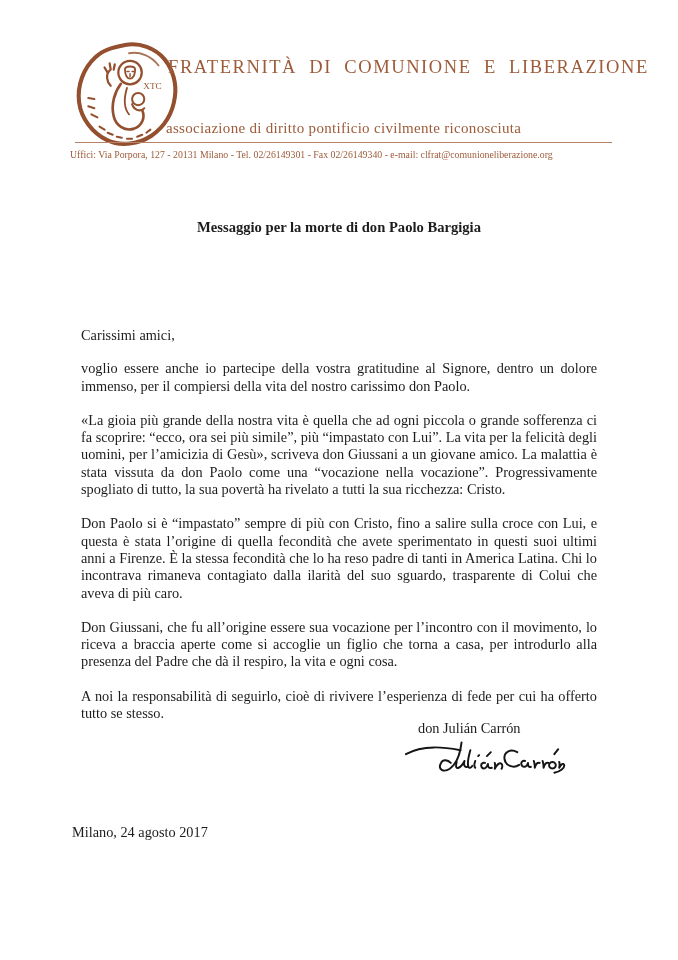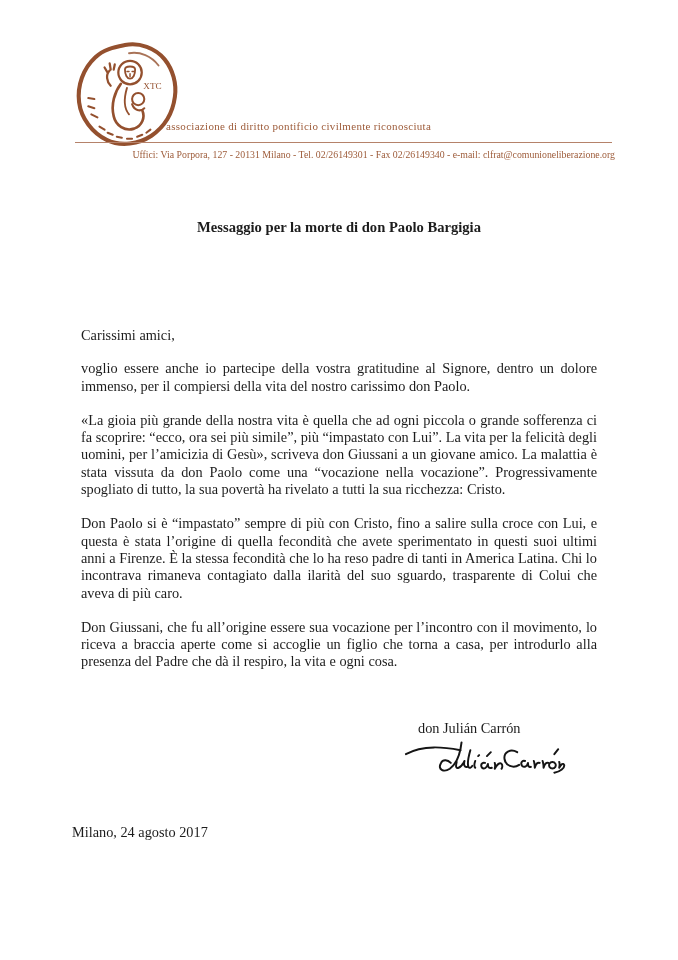--- a/index.html
+++ b/index.html
@@ -13,29 +13,29 @@
   }
   
   .logo{position:absolute;left:74px;top:40px;width:108px;height:110px;}
   .org-name{
     position:absolute;left:168px;top:57px;
     font-size:18.5px;letter-spacing:1.6px;word-spacing:6px;
     color:#9d5b39;white-space:nowrap;
   }
   .org-subtitle{
     position:absolute;left:166px;top:120px;
-    font-size:11px;letter-spacing:.3px;color:#9d5b39;white-space:nowrap;
+    font-size:15px;letter-spacing:.3px;color:#9d5b39;white-space:nowrap;
   }
   .lh-rule{
     position:absolute;left:75px;top:142px;width:537px;height:1px;
     background:#b5826a;
   }
   .contact-line{
     position:absolute;left:70px;top:149px;width:545px;
-    text-align:right;font-size:9.8px;color:#9d5b39;white-space:nowrap;
+    text-align:left;font-size:9.8px;color:#9d5b39;white-space:nowrap;
   }
   
   .doc-title{
     position:absolute;left:65px;top:219px;width:548px;
     text-align:center;font-weight:bold;font-size:14.6px;
   }
   .letter-body{
     position:absolute;left:65px;top:311px;width:548px;
     font-size:14.3px;line-height:17.3px;
   }
@@ -70,32 +70,34 @@
       <path stroke-width="1.8" d="M52,46 C49,56 49,66 54,72"></path>
       <circle cx="63" cy="57" r="6" stroke-width="2"></circle>
       <path stroke-width="2" d="M57,62 C59,68 65,70 69,66"></path>
       <path stroke-width="2.2" d="M36,44 C32,40 31,33 35,29 M33,31 l-3,-5 M36,28 l-1,-6 M39,28 l1,-5"></path>
       <path stroke-width="2" d="M25,84 l5,3 M33,90 l5,2 M42,94 l5,1 M52,96 l5,0 M62,94 l5,-2 M71,90 l4,-3"></path>
       <path stroke-width="2" d="M14,56 l6,1 M14,64 l6,2 M17,72 l6,3"></path>
       <text x="68" y="47" font-size="9" font-family="Liberation Serif, serif" fill="#94502e" stroke="none">XTC</text>
     </g>
   </svg>
 
+  <div class="org-name">FRATERNITÀ DI COMUNIONE E LIBERAZIONE</div>
   <div class="org-subtitle">associazione di diritto pontificio civilmente riconosciuta</div>
   <div class="lh-rule"></div>
   <div class="contact-line">Uffici: Via Porpora, 127 - 20131 Milano - Tel. 02/26149301 - Fax 02/26149340 - e-mail: clfrat@comunioneliberazione.org</div>
 
   <div class="doc-title">Messaggio per la morte di don Paolo Bargigia</div>
 
   <div class="letter-body">
     <div class="salutation">Carissimi amici,</div>
     <p>voglio essere anche io partecipe della vostra gratitudine al Signore, dentro un dolore immenso, per il compiersi della vita del nostro carissimo don Paolo.</p>
     <p>«La gioia più grande della nostra vita è quella che ad ogni piccola o grande sofferenza ci fa scoprire: “ecco, ora sei più simile”, più “impastato con Lui”. La vita per la felicità degli uomini, per l’amicizia di Gesù», scriveva don Giussani a un giovane amico. La malattia è stata vissuta da don Paolo come una “vocazione nella vocazione”. Progressivamente spogliato di tutto, la sua povertà ha rivelato a tutti la sua ricchezza: Cristo.</p>
     <p>Don Paolo si è “impastato” sempre di più con Cristo, fino a salire sulla croce con Lui, e questa è stata l’origine di quella fecondità che avete sperimentato in questi suoi ultimi anni a Firenze. È la stessa fecondità che lo ha reso padre di tanti in America Latina. Chi lo incontrava rimaneva contagiato dalla ilarità del suo sguardo, trasparente di Colui che aveva di più caro.</p>
     <p>Don Giussani, che fu all’origine essere sua vocazione per l’incontro con il movimento, lo riceva a braccia aperte come si accoglie un figlio che torna a casa, per introdurlo alla presenza del Padre che dà il respiro, la vita e ogni cosa.</p>
+    <p>A noi la responsabilità di seguirlo, cioè di rivivere l’esperienza di fede per cui ha offerto tutto se stesso.</p>
   </div>
 
   <div class="sig-name">don Julián Carrón</div>
   <svg class="sig-script" viewBox="0 0 172 44" aria-hidden="true">
     <g fill="none" stroke="#151515" stroke-width="2" stroke-linecap="round" stroke-linejoin="round">
       <path d="M6,17 C24,7 46,10 62,13"></path>
       <path d="M63,5 C62,14 59,26 51,32 C45,36 38,33 42,26 C44,22 49,23 52,26"></path>
       <path d="M58,25 C57,29 57,32 60,31 C63,30 65,26 66,24 C65,28 66,31 69,30"></path>
       <path d="M72,13 C70,20 69,27 70,30 C70.6,31.8 73,31 74,29"></path>
       <path d="M77,24 C76,27 76,30 77,31"></path>

